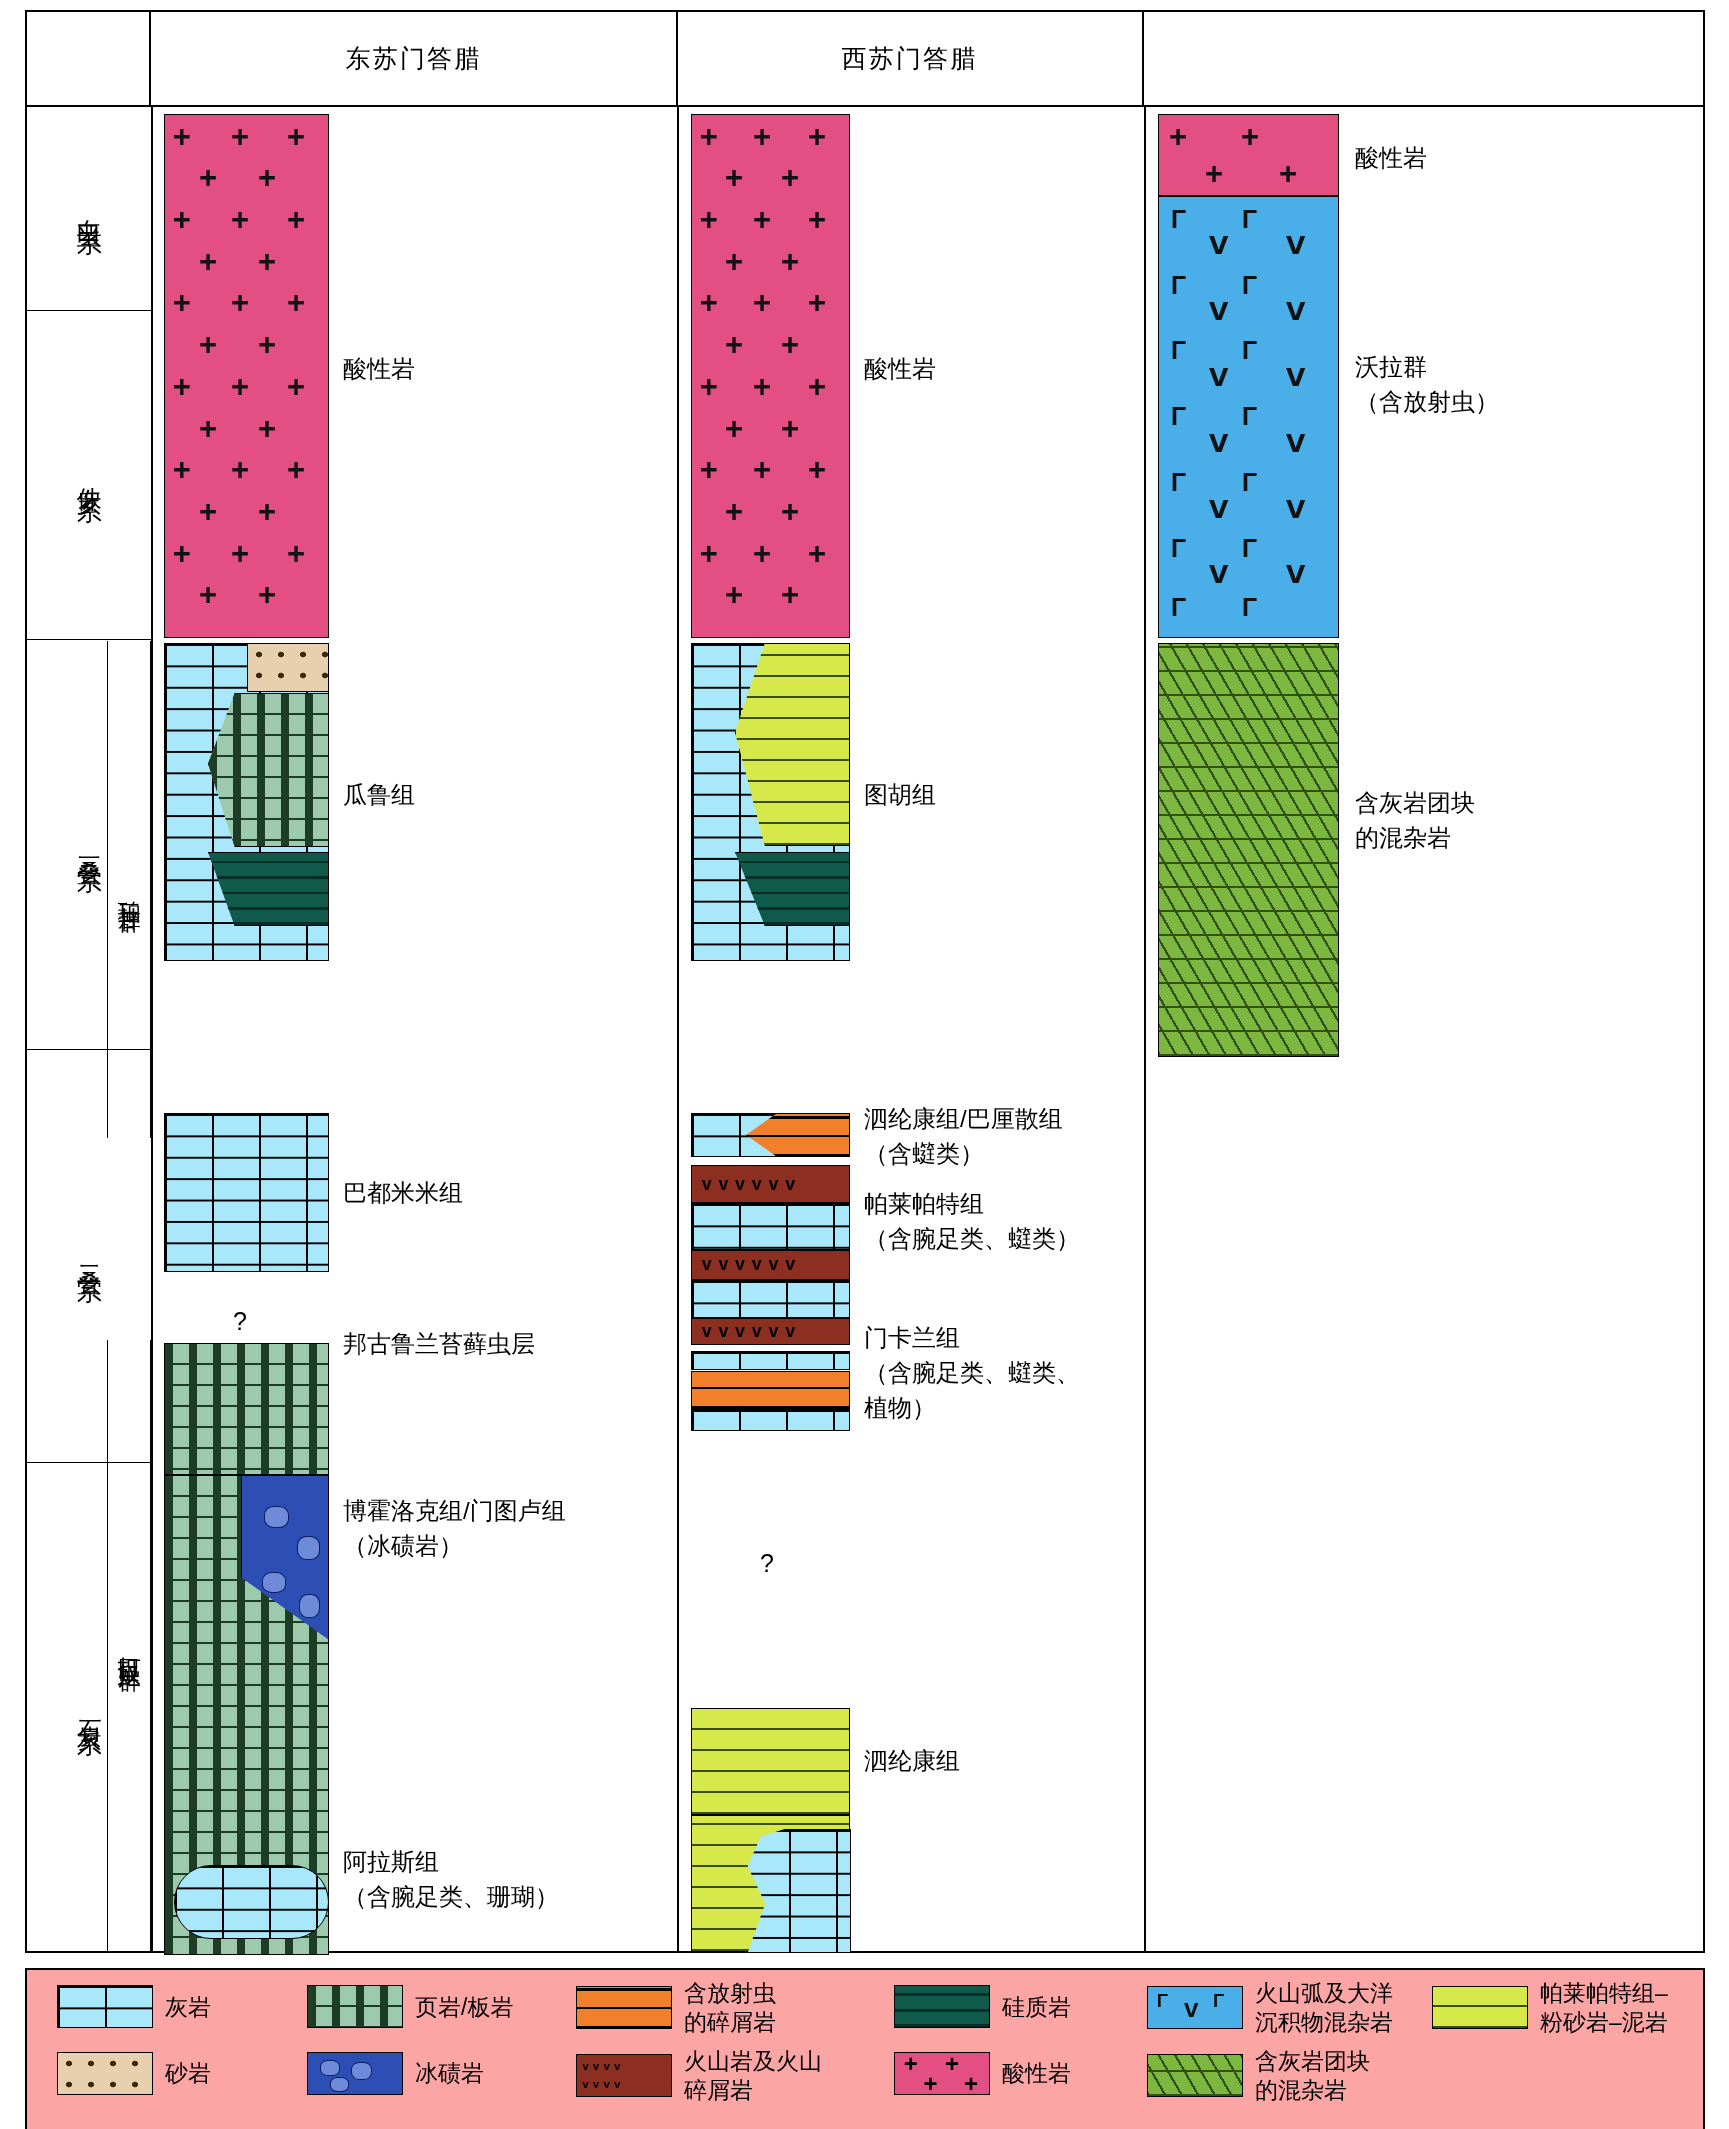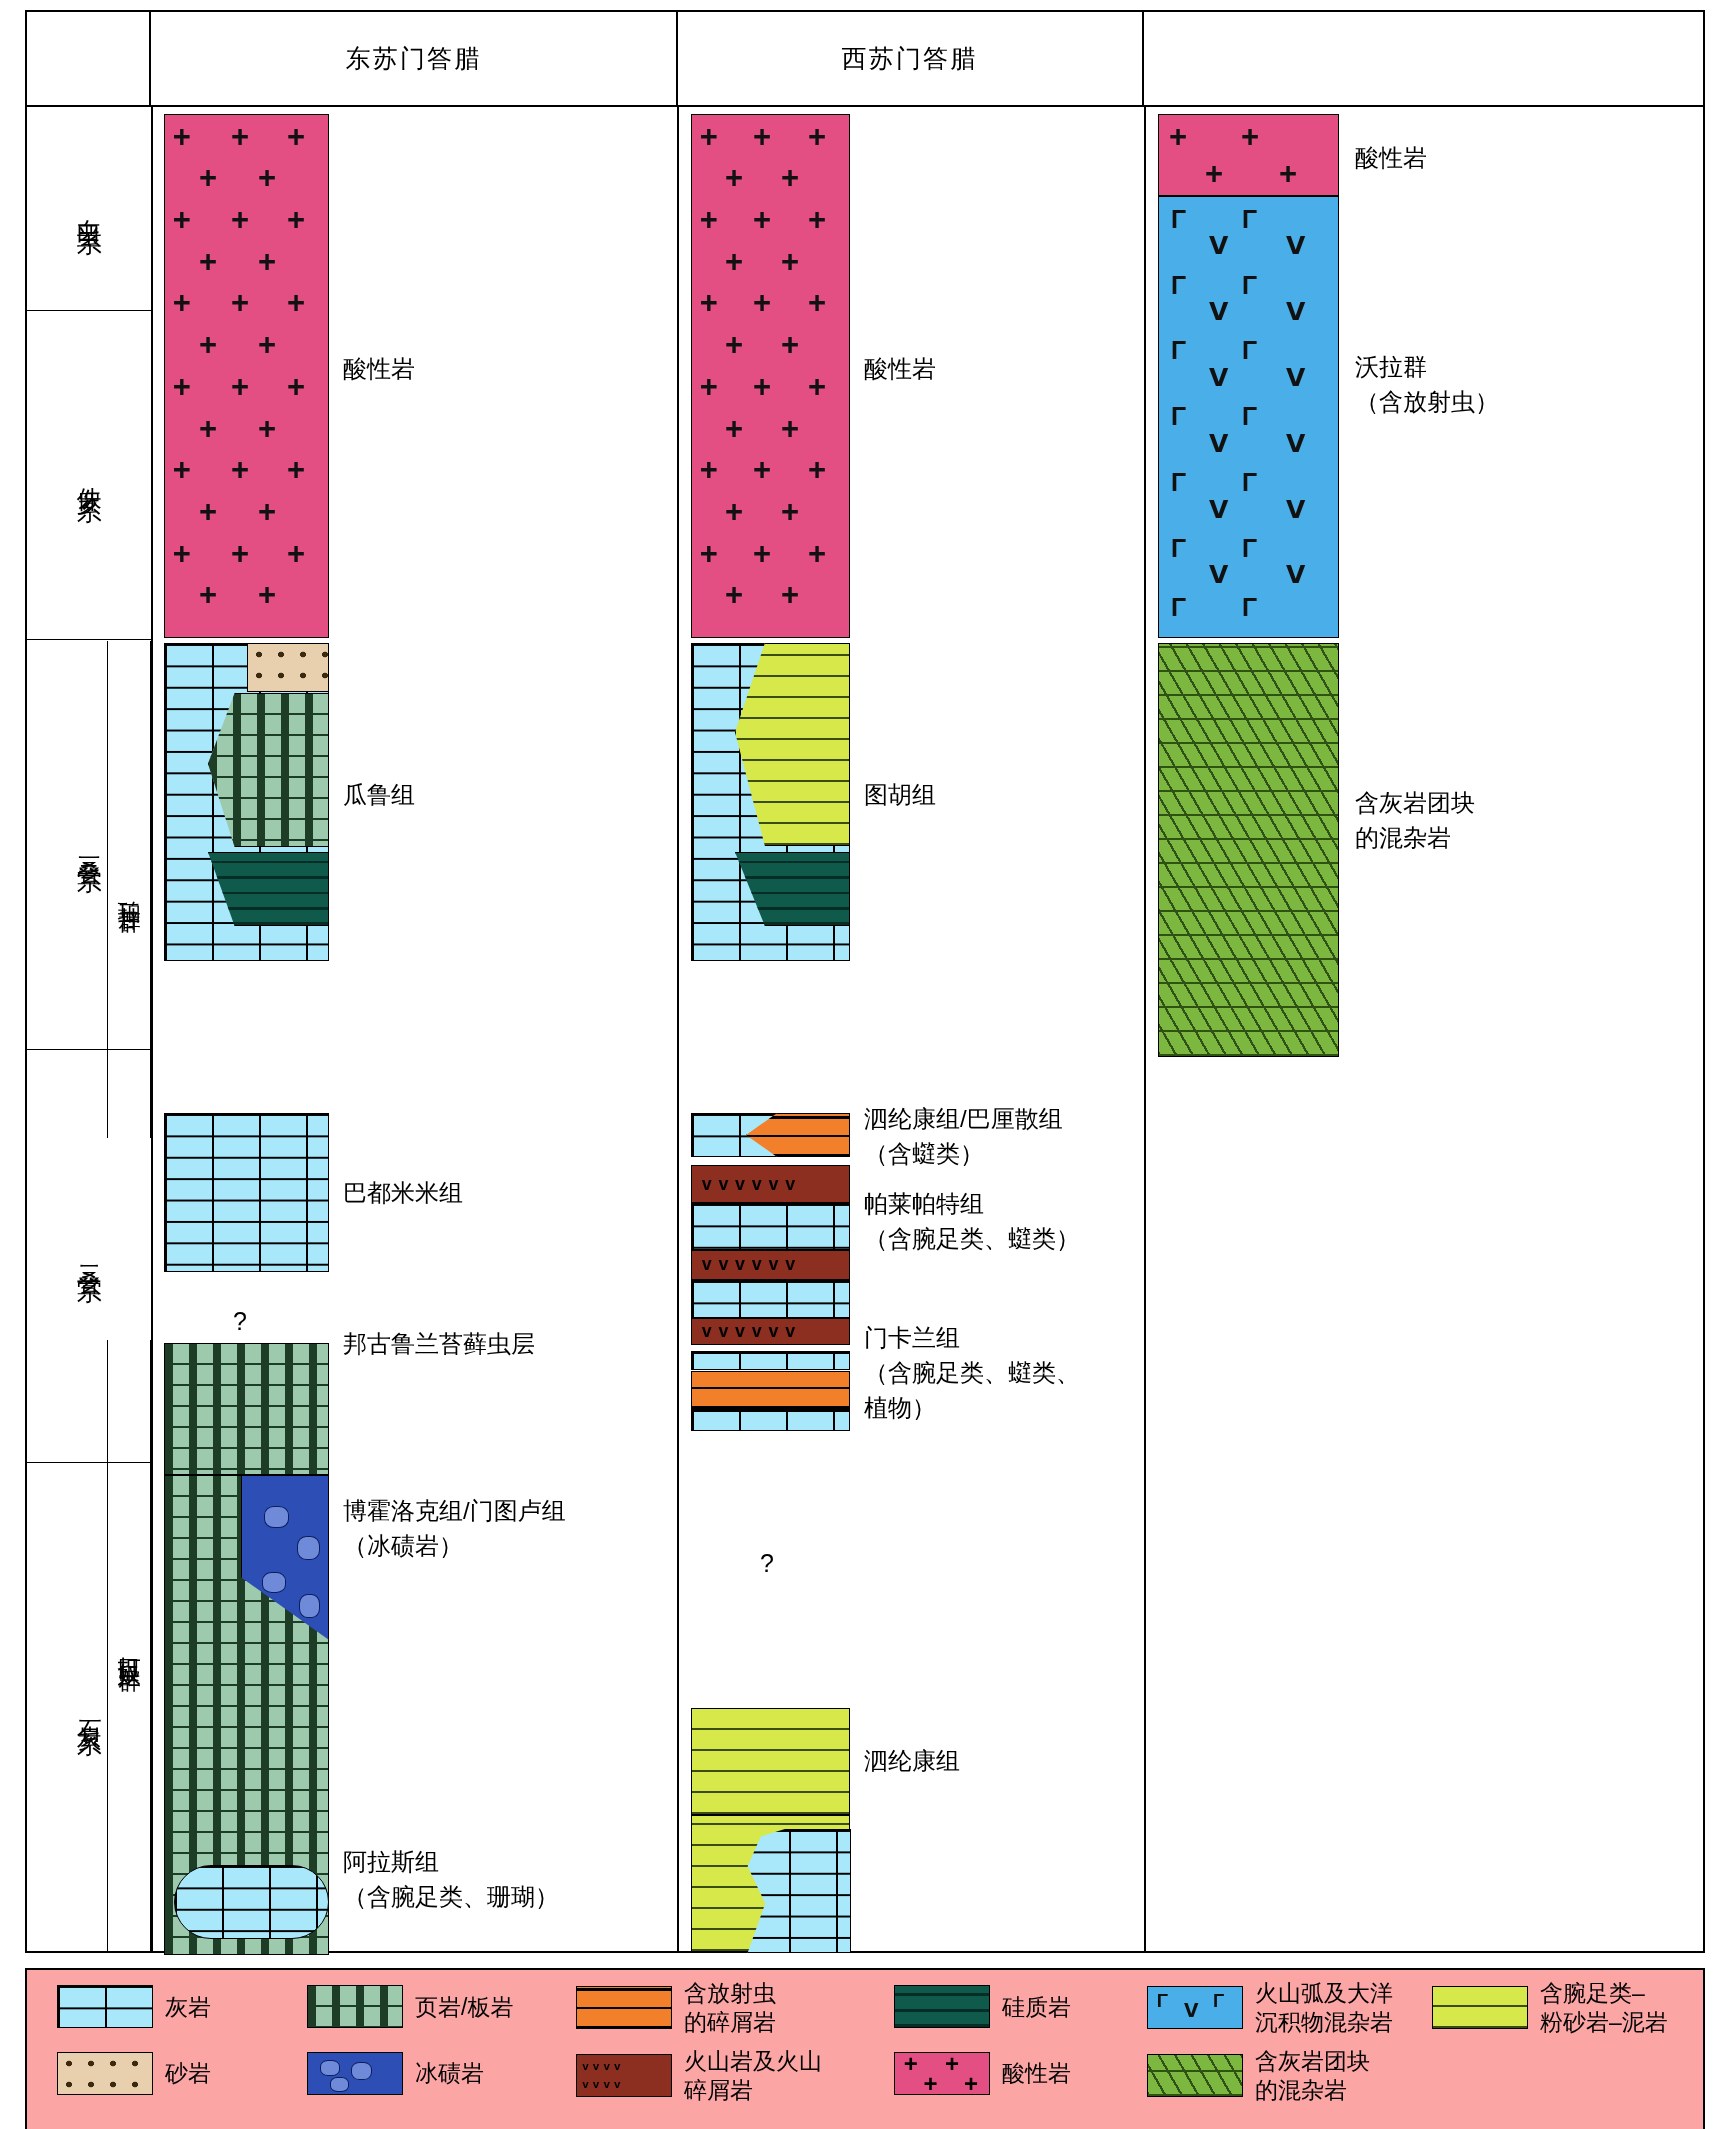--- a/index.html
+++ b/index.html
@@ -326,21 +326,21 @@
       <div class="swatch p-arc" style="position:relative;">
         <span class="arcsym" style="left:8.8px;top:3.3px;font-size:18.7px;">Γ</span>
         <span class="arcsym" style="left:36px;top:13px;font-size:18.7px;">ᐯ</span>
         <span class="arcsym" style="left:65px;top:3.3px;font-size:18.7px;">Γ</span>
       </div>
       <div class="lglabel">火山弧及大洋
 沉积物混杂岩</div>
     </div>
     <div class="lgitem" style="left:1405px;top:8.8px;">
       <div class="swatch p-meta"></div>
-      <div class="lglabel">含腕足类–
+      <div class="lglabel">帕莱帕特组–
 粉砂岩–泥岩</div>
     </div>
 
     <div class="lgitem" style="left:30px;top:82px;">
       <div class="swatch p-sandstone"></div>
       <div class="lglabel">砂岩</div>
     </div>
     <div class="lgitem" style="left:280px;top:82px;">
       <div class="swatch p-tillite" style="position:relative;">
         <div class="clast" style="left:12px;top:6.6px;width:17.6px;height:14.3px;"></div>

